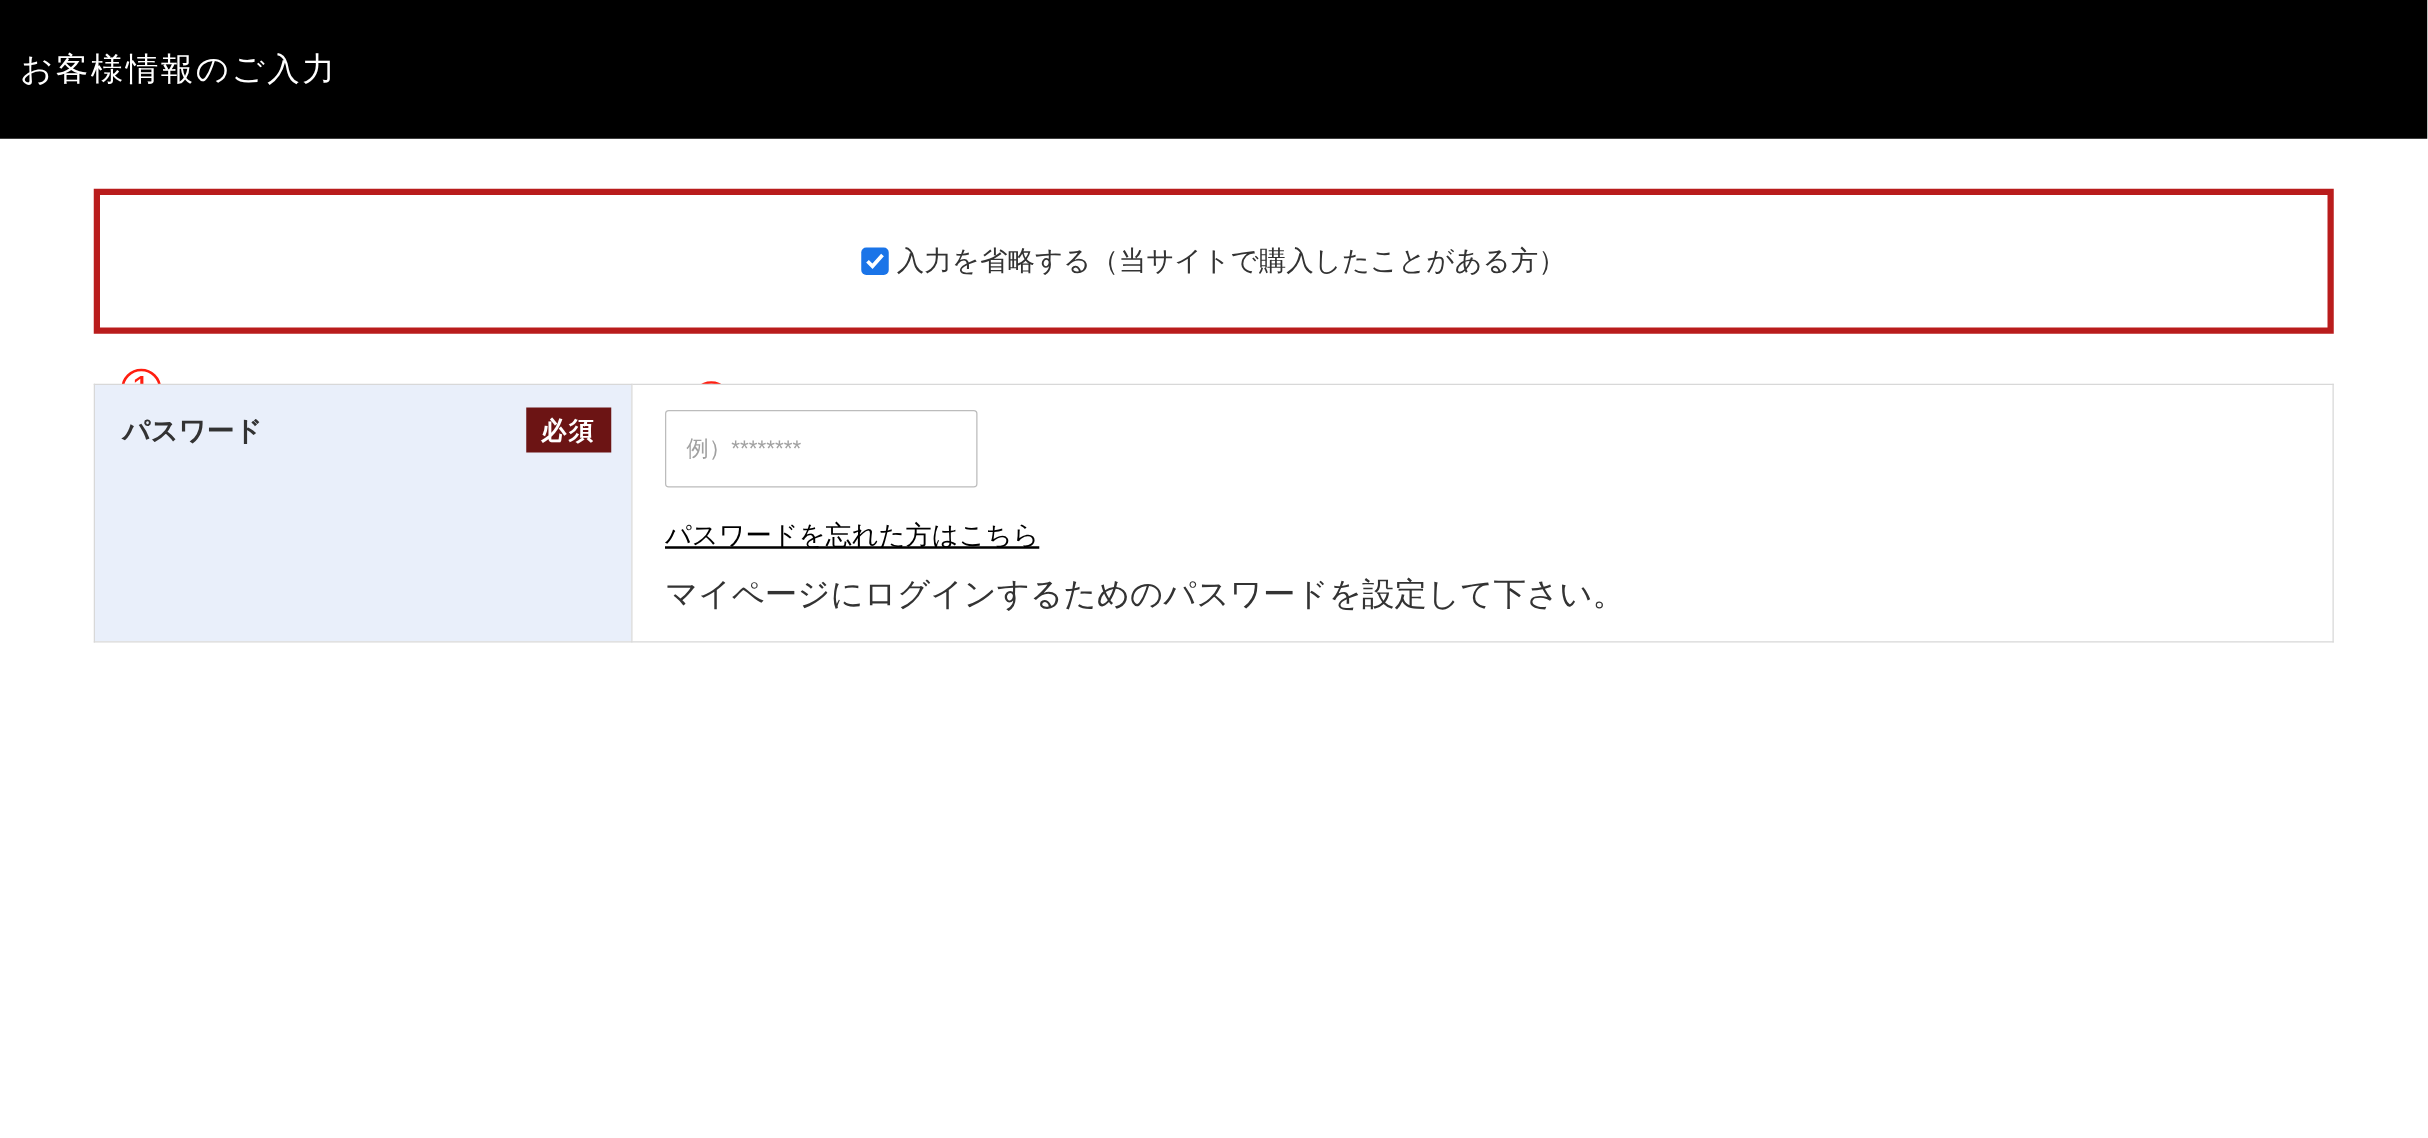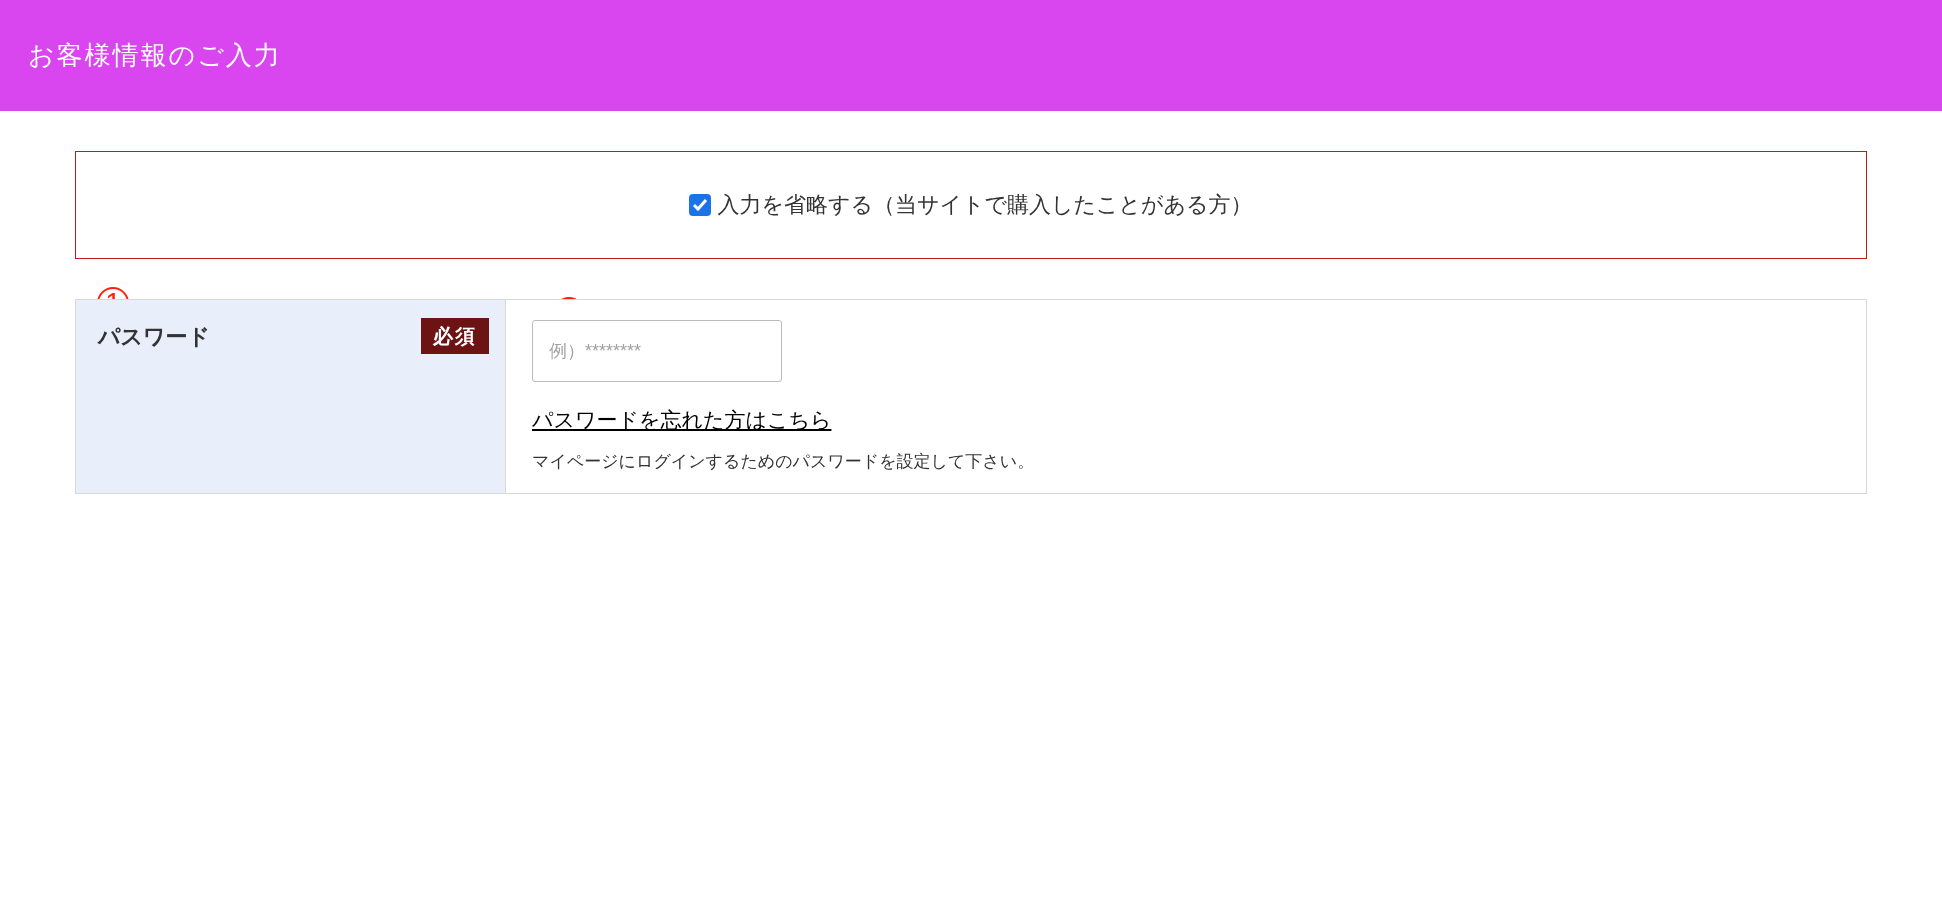--- a/index.html
+++ b/index.html
@@ -8,31 +8,31 @@
     padding: 0;
     font-family: "Hiragino Kaku Gothic ProN", "Hiragino Sans", Meiryo, sans-serif;
     font-size: 20px;
     color: #333;
     background: #fff;
   }
   .page {
     width: 1942px;
   }
   .header-bar {
-    background: #d946ef;
+    background: #000000;
     color: #fff;
-    padding: 38px 28px;
+    padding: 38px 16px;
     font-size: 26px;
     letter-spacing: 2px;
   }
   .content {
     padding: 40px 75px 40px 75px;
   }
   .skip-box {
-    border: 1px solid #b91c1c;
+    border: 5px solid #b91c1c;
     padding: 38px 0;
     text-align: center;
     font-size: 22px;
     color: #333;
     margin-bottom: 40px;
   }
   .skip-box label {
     display: inline-flex;
     align-items: center;
     gap: 6px;
@@ -123,21 +123,21 @@
   .text-input-short::placeholder { color: #a1a1a1; }
   .forgot-link {
     display: block;
     margin-top: 24px;
     color: #000000;
     text-decoration: underline;
     font-size: 21px;
   }
   .helper-text {
     margin-top: 16px;
-    font-size: 17px;
+    font-size: 26px;
     color: #333;
   }
 
   
   .anno-wrap { position: relative; }
   .anno-number {
     position: absolute;
     color: #ff1e10;
     font-size: 28px;
     font-weight: 400;

